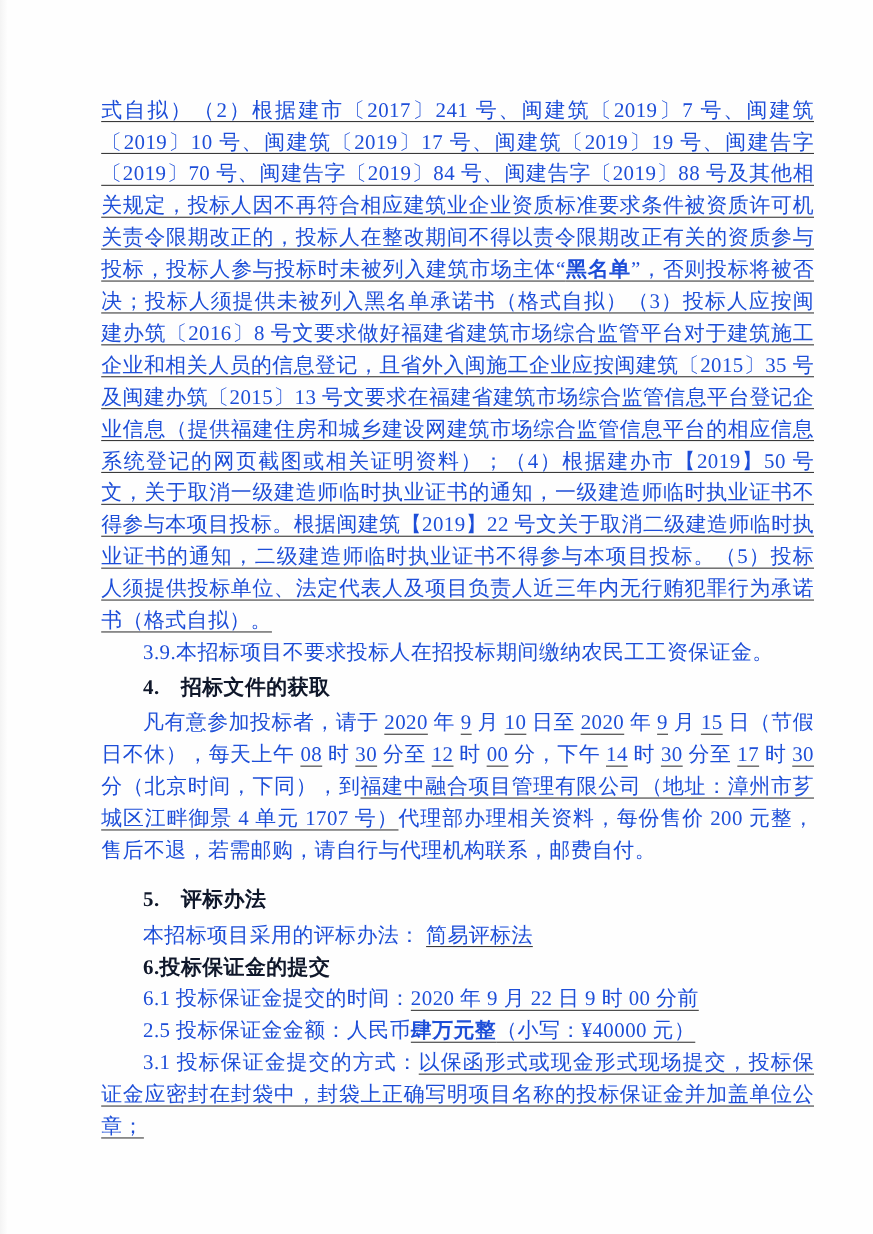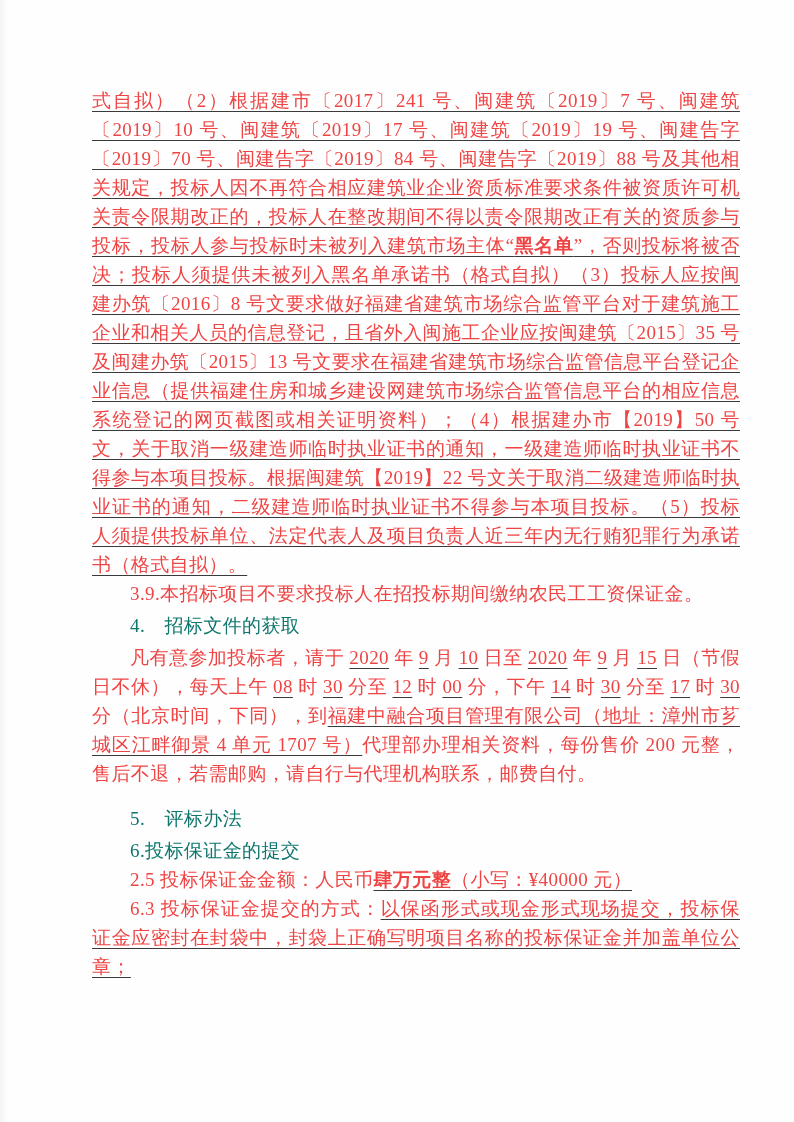--- a/index.html
+++ b/index.html
@@ -19,24 +19,24 @@
   .doc {
     position:absolute; left:92px; top:86px; width:648px;
   }
   .para {
     margin:0;
     font-size:19px;
     line-height:29px;
     text-align:justify;
     white-space:pre-wrap;
     letter-spacing:0.4px;
-    color:#ef4444;
+    color:#1d4ed8;
   }
   .indent { text-indent:2em; }
-  .heading { font-weight:normal; color:#0f766e; }
+  .heading { font-weight:bold; color:#0f172a; }
   .gap-sm { margin-top:3px; }
   .gap-md { margin-top:16px; margin-bottom:3px; }
   span.u {
     text-decoration:underline;
     text-underline-offset:4px;
     text-decoration-thickness:1.2px;
     text-decoration-color:#3a3a3a;
   }
   span.b { font-weight:bold; }
 </style>
@@ -44,17 +44,19 @@
 <body>
 
 <div class="page">
   <div class="scan-edge"></div>
   <div class="doc">
     <p class="para"><span class="u ">式自拟）（2）根据建市〔2017〕241 号、闽建筑〔2019〕7 号、闽建筑〔2019〕10 号、闽建筑〔2019〕17 号、闽建筑〔2019〕19 号、闽建告字〔2019〕70 号、闽建告字〔2019〕84 号、闽建告字〔2019〕88 号及其他相关规定，投标人因不再符合相应建筑业企业资质标准要求条件被资质许可机关责令限期改正的，投标人在整改期间不得以责令限期改正有关的资质参与投标，投标人参与投标时未被列入建筑市场主体“</span><span class="u b">黑名单</span><span class="u ">”，否则投标将被否决；投标人须提供未被列入黑名单承诺书（格式自拟）（3）投标人应按闽建办筑〔2016〕8 号文要求做好福建省建筑市场综合监管平台对于建筑施工企业和相关人员的信息登记，且省外入闽施工企业应按闽建筑〔2015〕35 号及闽建办筑〔2015〕13 号文要求在福建省建筑市场综合监管信息平台登记企业信息（提供福建住房和城乡建设网建筑市场综合监管信息平台的相应信息系统登记的网页截图或相关证明资料）；（4）根据建办市【2019】50 号文，关于取消一级建造师临时执业证书的通知，一级建造师临时执业证书不得参与本项目投标。根据闽建筑【2019】22 号文关于取消二级建造师临时执业证书的通知，二级建造师临时执业证书不得参与本项目投标。（5）投标人须提供投标单位、法定代表人及项目负责人近三年内无行贿犯罪行为承诺书（格式自拟）。</span></p>
     <p class="para indent"><span class="">3.9.本招标项目不要求投标人在招投标期间缴纳农民工工资保证金。</span></p>
     <p class="para indent heading gap-sm"><span class="">4.　招标文件的获取</span></p>
     <p class="para indent gap-sm"><span class="">凡有意参加投标者，请于 </span><span class="u ">2020</span><span class=""> 年 </span><span class="u ">9</span><span class=""> 月 </span><span class="u ">10</span><span class=""> 日至 </span><span class="u ">2020</span><span class=""> 年 </span><span class="u ">9</span><span class=""> 月 </span><span class="u ">15</span><span class=""> 日（节假日不休），每天上午 </span><span class="u ">08</span><span class=""> 时 </span><span class="u ">30</span><span class=""> 分至 </span><span class="u ">12</span><span class=""> 时 </span><span class="u ">00</span><span class=""> 分，下午 </span><span class="u ">14</span><span class=""> 时 </span><span class="u ">30</span><span class=""> 分至 </span><span class="u ">17</span><span class=""> 时 </span><span class="u ">30</span><span class=""> 分（北京时间，下同），到</span><span class="u ">福建中融合项目管理有限公司（地址：漳州市芗城区江畔御景 4 单元 1707 号）</span><span class="">代理部办理相关资料，每份售价 200 元整，售后不退，若需邮购，请自行与代理机构联系，邮费自付。</span></p>
     <p class="para indent heading gap-md"><span class="">5.　评标办法</span></p>
+    <p class="para indent"><span class="">本招标项目采用的评标办法：&nbsp;</span><span class="u ">简易评标法</span></p>
     <p class="para indent heading"><span class="">6.投标保证金的提交</span></p>
+    <p class="para indent"><span class="">6.1 投标保证金提交的时间：</span><span class="u ">2020 年 9 月 22 日 9 时 00 分前</span></p>
     <p class="para indent"><span class="">2.5 投标保证金金额：人民币</span><span class="u b">肆万元整</span><span class="u ">（小写：¥40000 元）</span></p>
-    <p class="para indent"><span class="">6.3 投标保证金提交的方式：</span><span class="u ">以保函形式或现金形式现场提交，投标保证金应密封在封袋中，封袋上正确写明项目名称的投标保证金并加盖单位公章；</span></p>
+    <p class="para indent"><span class="">3.1 投标保证金提交的方式：</span><span class="u ">以保函形式或现金形式现场提交，投标保证金应密封在封袋中，封袋上正确写明项目名称的投标保证金并加盖单位公章；</span></p>
   </div>
 </div>
 
 </body></html>

